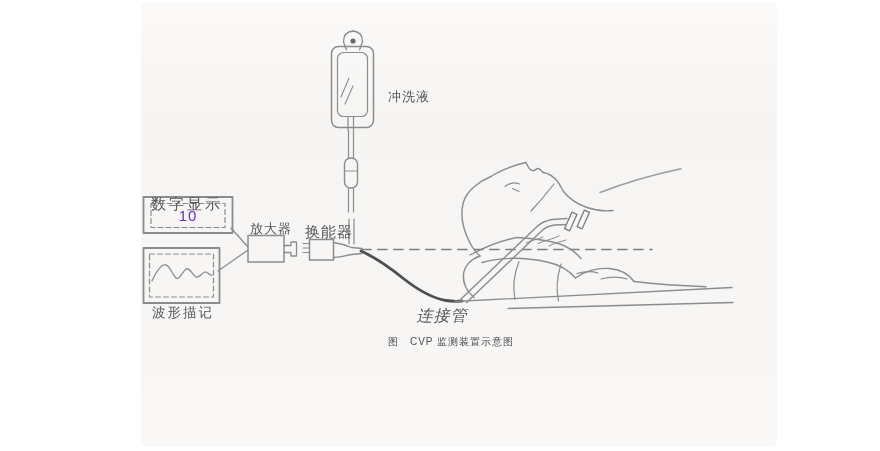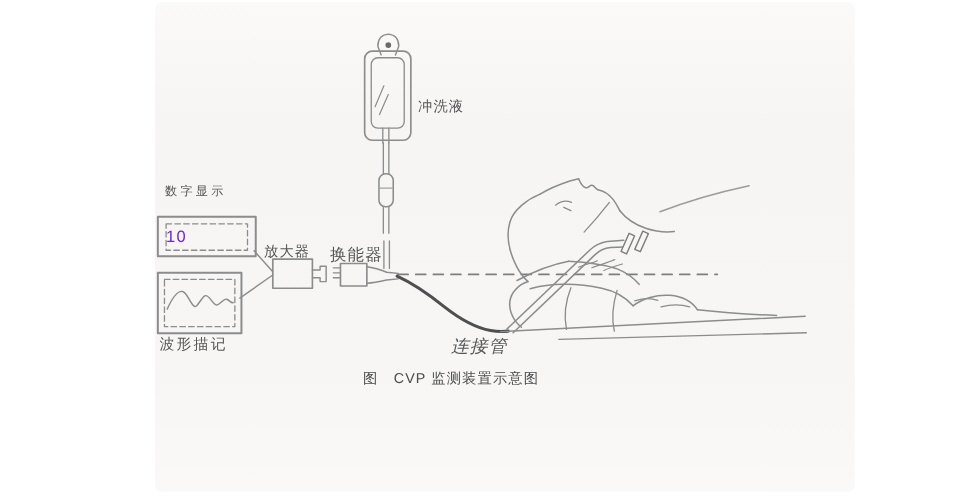--- a/index.html
+++ b/index.html
@@ -8,32 +8,32 @@
     overflow:hidden;font-family:"Liberation Sans",sans-serif;
   }
   .scan{
     position:absolute;left:141px;top:2px;width:636px;height:445px;
     background:linear-gradient(180deg,#fbfaf9 0%,#f6f5f3 25%,#f7f6f4 75%,#faf9f8 100%);
     border-radius:6px;
   }
   svg.art{position:absolute;left:0;top:0;}
   .lbl{
     position:absolute;color:#565656;font-size:13px;line-height:1.2;
-    white-space:nowrap;
+    text-align:center;white-space:nowrap;
   }
-  .lbl-digital{left:150px;top:168px;width:74px;font-size:11px;letter-spacing:3px;}
+  .lbl-digital{left:150px;top:195px;width:74px;font-size:15px;letter-spacing:3px;}
   .lbl-value{left:151px;top:205px;width:74px;height:22px;line-height:22px;
     font-family:Liberation Sans, sans-serif;font-size:15px;color:#6d28d9;letter-spacing:1px;}
   .lbl-wave{left:145px;top:305px;width:76px;font-size:13.5px;letter-spacing:2px;}
   .lbl-amp{left:240px;top:221px;width:62px;letter-spacing:1px;}
   .lbl-trans{left:300px;top:223px;width:58px;font-size:15px;letter-spacing:1px;}
   .lbl-flush{left:380px;top:89px;width:58px;letter-spacing:1px;}
   .lbl-conn{left:410px;top:306px;width:64px;font-size:16px;font-style:italic;letter-spacing:1px;}
   .lbl-zero{left:655px;top:243px;width:126px;text-align:left;letter-spacing:0.5px;}
-  .lbl-caption{left:330px;top:336px;width:242px;font-size:13px;color:#4c4c4c;letter-spacing:1px;}
+  .lbl-caption{left:330px;top:336px;width:242px;font-size:10px;color:#4c4c4c;letter-spacing:1px;}
 </style>
 </head>
 <body>
 
 <div class="stage">
 
   <div class="scan"></div>
 
   <svg class="art" width="880" height="451" viewBox="0 0 880 451" fill="none" stroke-linecap="round" stroke-linejoin="round">
 

